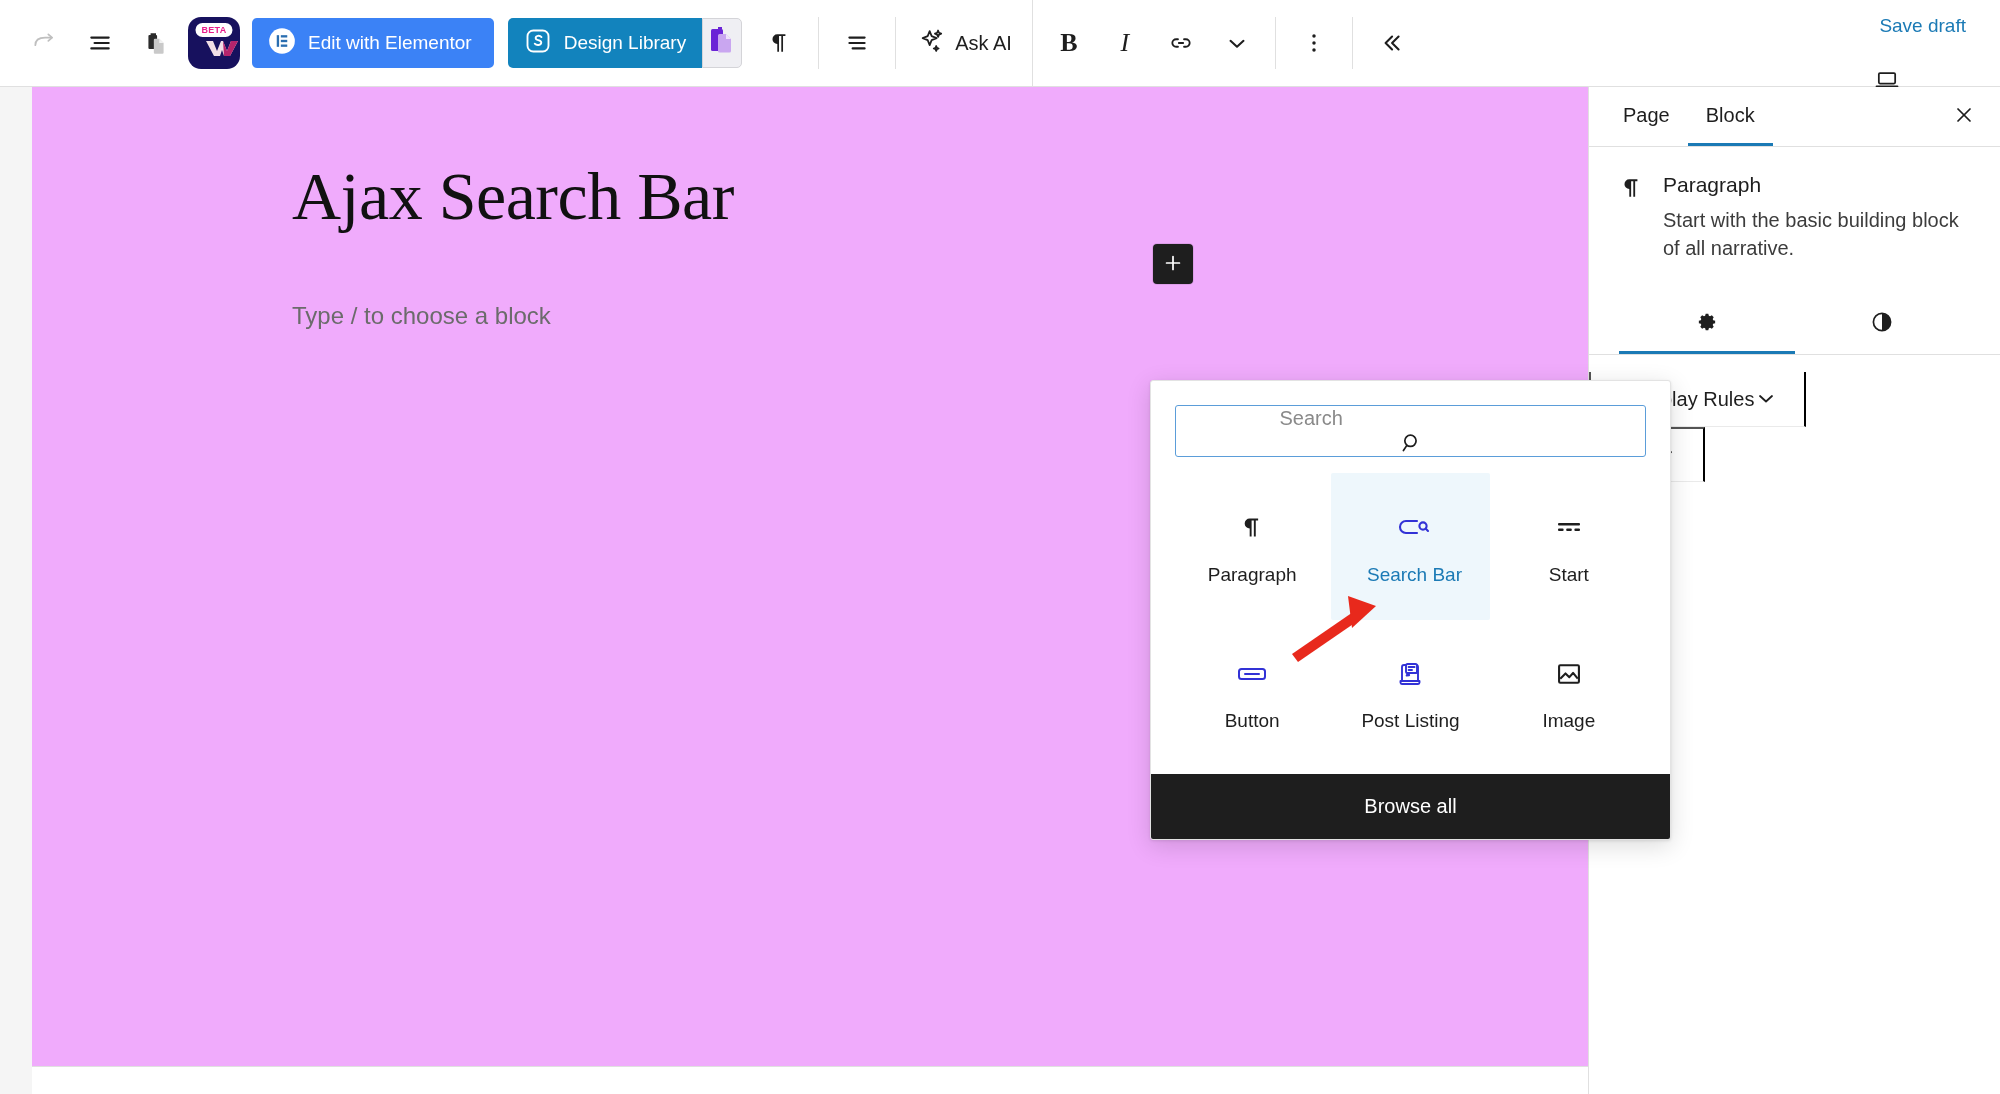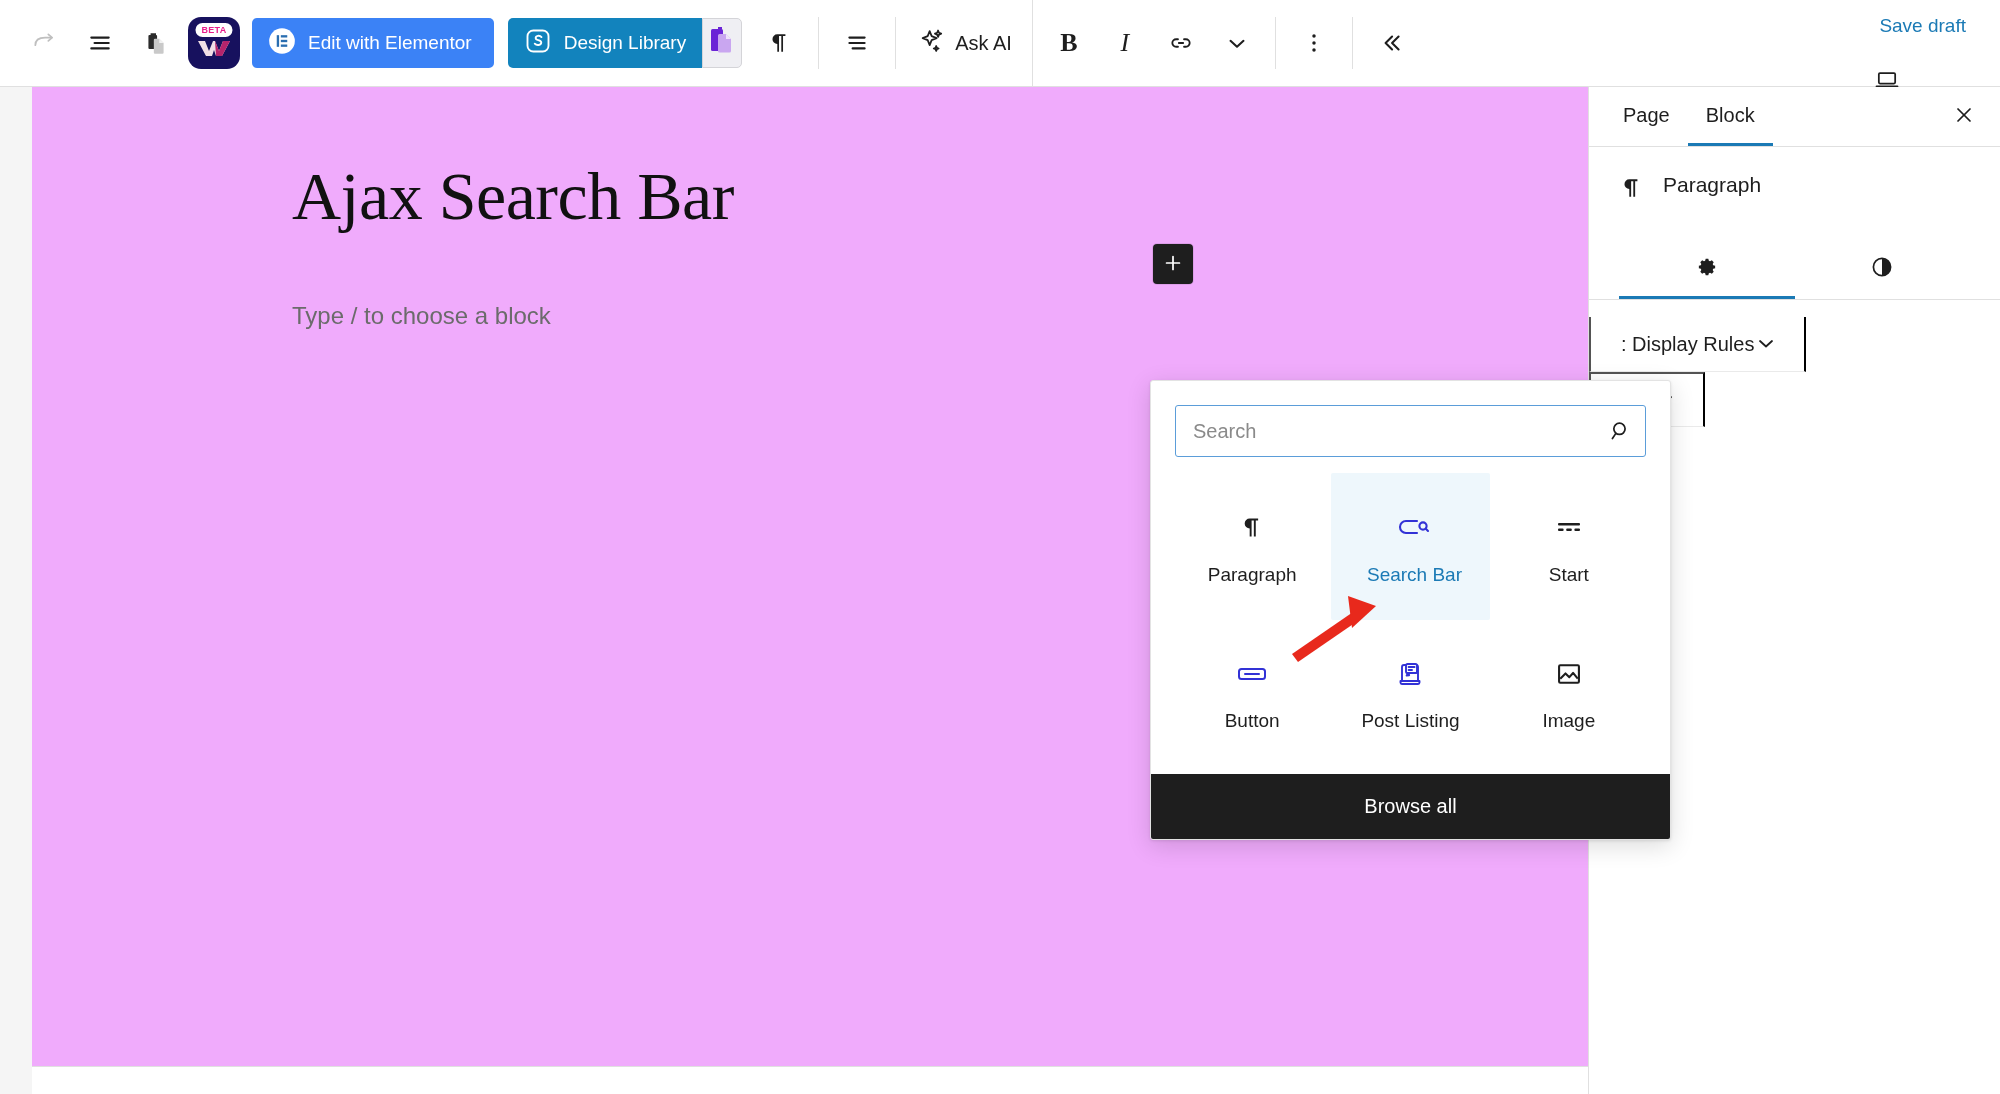--- a/index.html
+++ b/index.html
@@ -38,21 +38,21 @@
     width: 1px; height: 87px; background: #e0e0e0; flex: none;
     margin: 0 8px;
   }
 
   
   .beta-icon {
     width: 52px; height: 52px; border-radius: 13px;
     background: #17115e; flex: none;
     margin-left: 4px; margin-right: 12px;
     position: relative; cursor: pointer;
-    display: flex; align-items: center; justify-content: center;
+    display: flex; align-items: center; justify-content: flex-end;
   }
   .beta-badge {
     position: absolute; top: 6px; left: 50%; transform: translateX(-50%);
     background: #ffffff; color: #e91e8c;
     font-size: 9px; font-weight: 700; letter-spacing: .3px;
     padding: 1px 6px; border-radius: 8px;
     line-height: 12px;
   }
 
   
@@ -148,21 +148,21 @@
     z-index: 40;
     overflow: hidden;
   }
   .ins-searchwrap { padding: 24px 24px 0 24px; }
   .ins-search {
     position: relative;
     height: 52px;
     border: 1px solid #5b9dd9;
     border-radius: 3px;
     background: #fff;
-    display: flex; align-items: center;
+    display: flex; align-items: center; flex-direction: column;
   }
   .ins-search input {
     flex: 1; height: 100%;
     border: none; outline: none; background: transparent;
     font-family: "Liberation Sans", sans-serif;
     font-size: 20px; color: #1e1e1e;
     padding: 0 14px 0 17px;
   }
   .ins-search input::placeholder { color: #8a8a8a; }
   .ins-search-icon {
@@ -610,20 +610,21 @@
   </div>
 
   <div class="sb-blockinfo">
     <span class="sb-bi-icon">
       <svg width="26" height="26" viewBox="0 0 24 24" fill="currentColor">
         <path d="M17 4v1.7h-2.1V20h-1.7V5.7h-2V20h-1.7v-7.1A4.45 4.45 0 0 1 9.5 4z"></path>
       </svg>
     </span>
     <div>
       <div class="sb-bi-title">Paragraph</div>
+      <div class="sb-bi-desc">Start with the basic building block of all narrative.</div>
     </div>
   </div>
 
   <div class="sb-subtabs">
     <button class="sb-subtab active">
       <span>
         <svg width="24" height="24" viewBox="0 0 24 24" fill="currentColor">
           <path d="M12 8.4A3.6 3.6 0 1 0 12 15.6 3.6 3.6 0 0 0 12 8.4zm0 5.6a2 2 0 1 1 0-4 2 2 0 0 1 0 4z"></path>
           <path d="M20.2 13.3l-.1-1.3.1-1.3-2-.55-.5-1.2 1-1.8-1.85-1.85-1.8 1-1.2-.5L13.3 3.8h-2.6l-.55 2-1.2.5-1.8-1L5.3 7.15l1 1.8-.5 1.2-2 .55.1 1.3-.1 1.3 2 .55.5 1.2-1 1.8 1.85 1.85 1.8-1 1.2.5.55 2h2.6l.55-2 1.2-.5 1.8 1 1.85-1.85-1-1.8.5-1.2z"></path>
         </svg>

